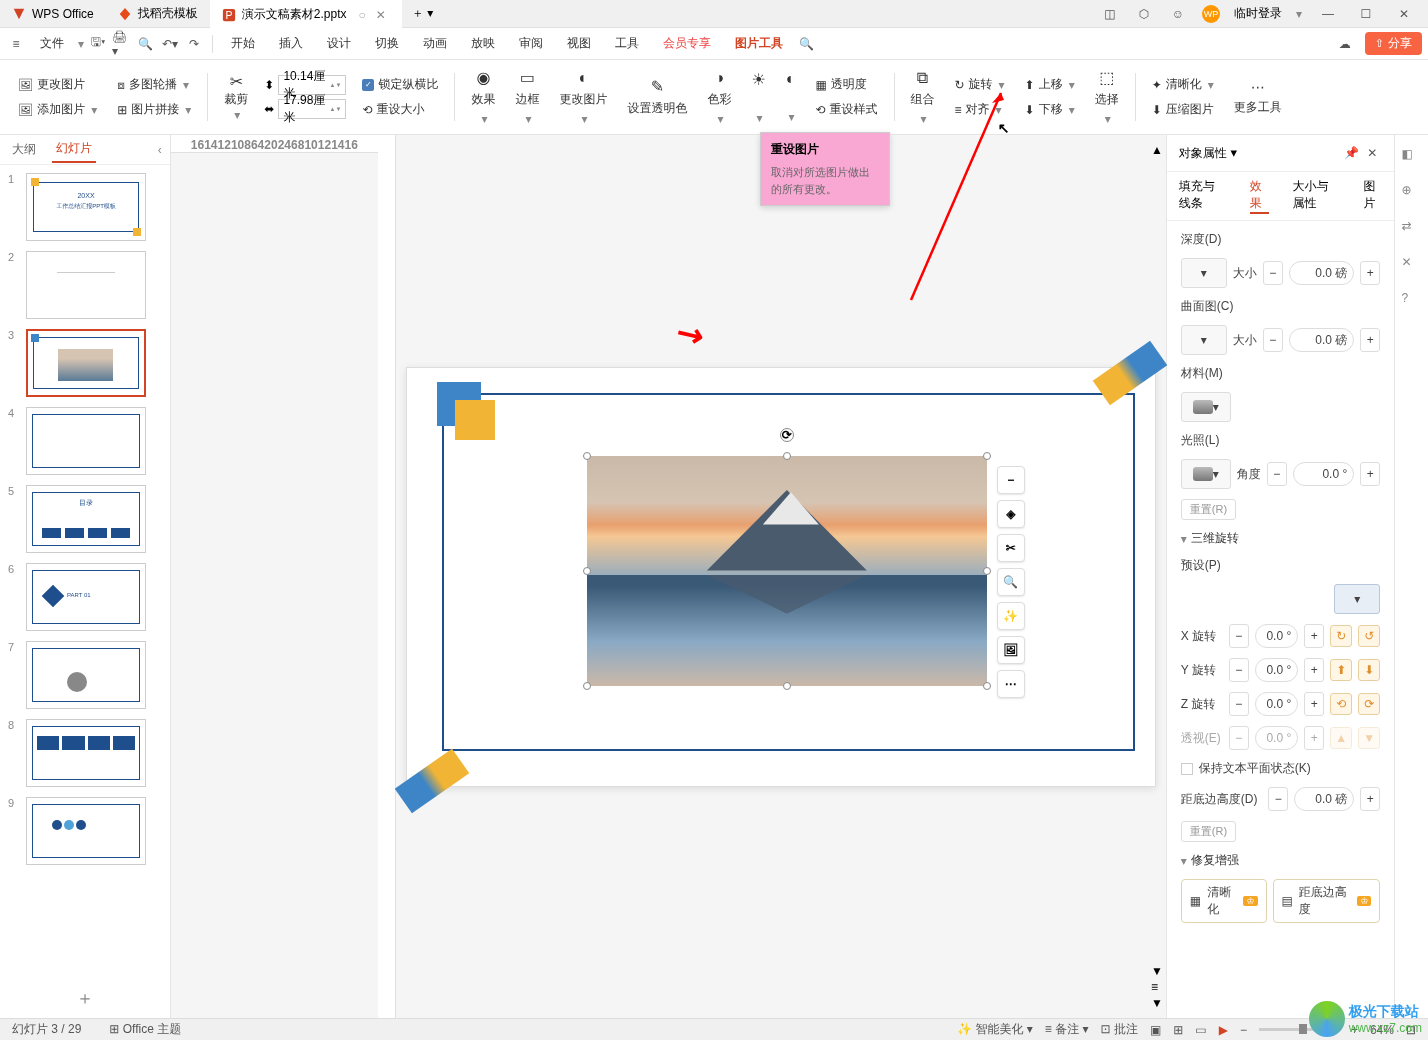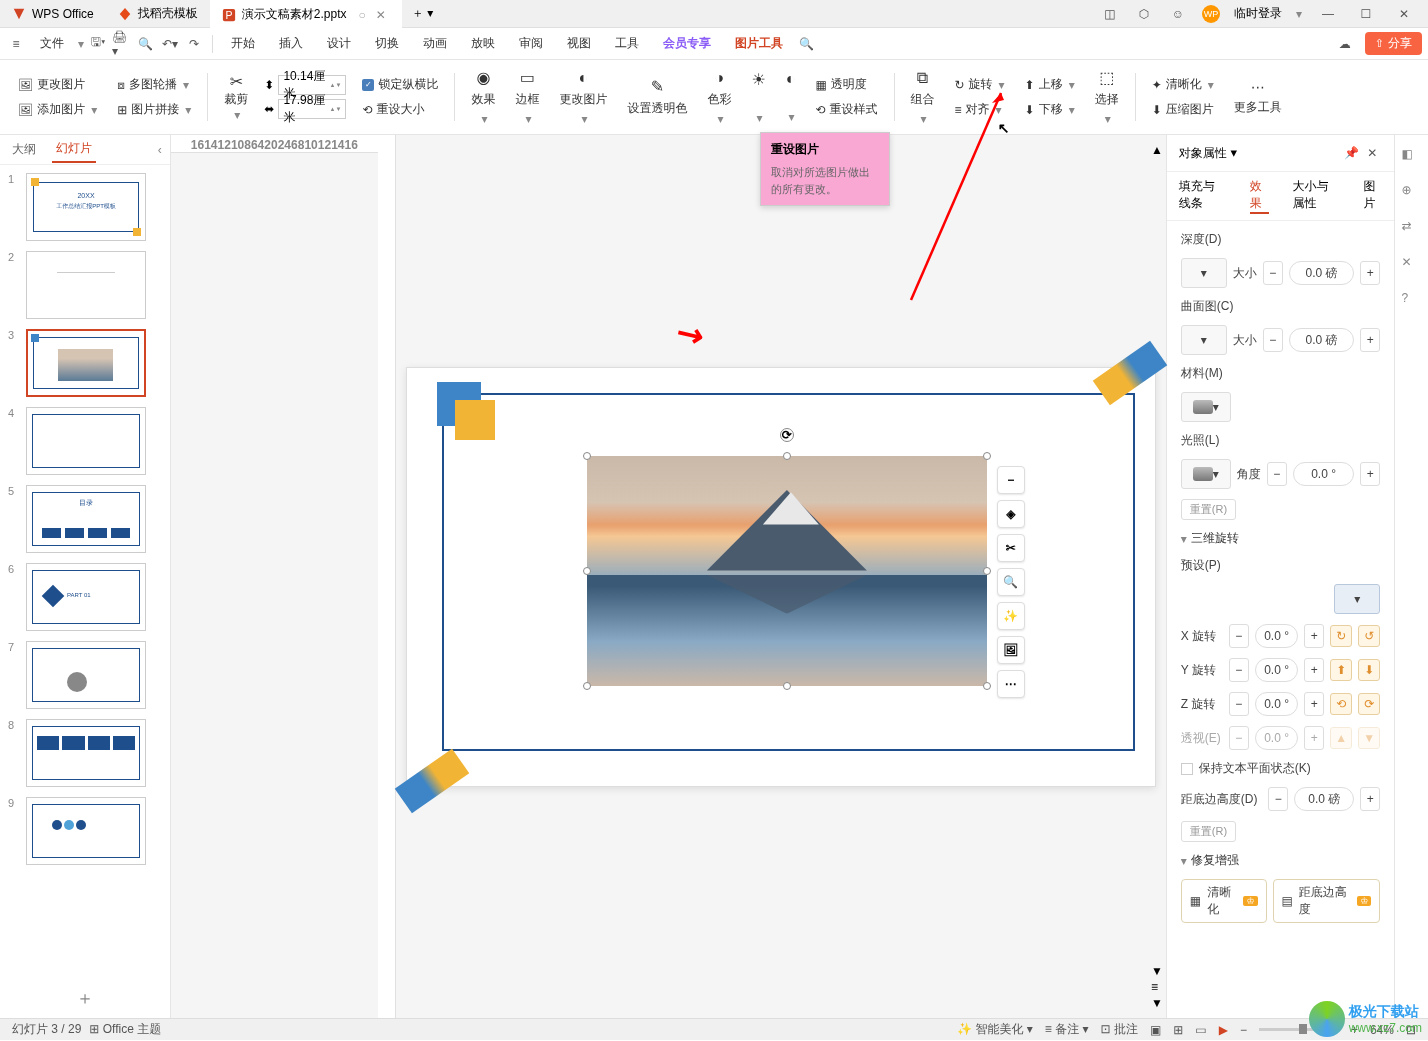--- a/index.html
+++ b/index.html
@@ -68,34 +68,34 @@
 .arrow-anno { position: absolute; color: #ff0000; font-size: 32px; }
 .notes { height: 28px; background: #fff; border-top: 1px solid #e5e5e5; padding: 4px 12px; color: #999; font-size: 12px; }
 
 .props { width: 230px; background: #fff; border-left: 1px solid #e5e5e5; display: flex; flex-direction: column; }
 .props-head { display: flex; align-items: center; padding: 8px 12px; border-bottom: 1px solid #eee; }
 .props-title { flex: 1; font-size: 13px; }
 .props-tabs { display: flex; gap: 24px; padding: 6px 12px; border-bottom: 1px solid #eee; font-size: 12px; }
 .props-tab.active { color: #d14424; border-bottom: 2px solid #d14424; }
 .props-body { flex: 1; padding: 10px 14px; overflow-y: auto; display: flex; flex-direction: column; gap: 10px; font-size: 12px; color: #444; }
 .prop-row { display: flex; align-items: center; gap: 6px; }
-.prop-input { flex:1; border: 1px solid #ddd; height: 24px; display: flex; align-items: center; justify-content: center; padding: 8px 6px; border-radius: 12px; font-size: 11px; background:#fff; }
+.prop-input { flex:1; border: 1px solid #ddd; height: 24px; display: flex; align-items: center; justify-content: flex-end; padding: 8px 6px; border-radius: 12px; font-size: 11px; background:#fff; }
 .prop-box { width: 46px; height: 30px; border: 1px solid #ddd; border-radius: 3px; display: flex; align-items: center; justify-content: center; background:#f8f8f8; }
 .spin-btn { width: 20px; height: 24px; border: 1px solid #ddd; display: flex; align-items: center; justify-content: center; border-radius:3px; }
 .sec-head { display: flex; align-items: center; gap: 4px; color: #333; }
 .sec-head::before { content: '▾'; color: #888; }
 .reset-btn { border: 1px solid #ddd; padding: 2px 8px; border-radius: 3px; width: fit-content; font-size: 11px; color: #999; }
 .vip-card { border: 1px solid #e0d4b0; border-radius: 4px; padding: 4px 8px; display: flex; align-items: center; gap: 6px; font-size: 11px; }
 .vip-crown { background: #f5a623; color: #fff; border-radius: 2px; padding: 0 3px; font-size: 9px; }
 .rot-btn { width: 22px; height: 22px; border:1px solid #e8cfa0; border-radius:3px; background:#fff6e6; display:flex; align-items:center; justify-content:center; color:#e08f2e; }
 
 .siderail { width: 34px; background: #fff; border-left: 1px solid #e5e5e5; display: flex; flex-direction: column; align-items: center; gap: 16px; padding-top: 12px; }
 .siderail .sr { color: #888; width: 20px; height: 20px; }
 
-.statusbar { height: 22px; background: #f0f0f0; border-top: 1px solid #ddd; display: flex; align-items: center; padding: 0 12px; gap: 8px; color: #555; font-size: 11px; }
+.statusbar { height: 22px; background: #f0f0f0; border-top: 1px solid #ddd; display: flex; align-items: center; padding: 0 12px; gap: 28px; color: #555; font-size: 11px; }
 .statusbar .right { margin-left: auto; display: flex; align-items: center; gap: 12px; }
 .zoom-slider { width: 80px; height: 3px; background: #ccc; position: relative; }
 .zoom-thumb { width: 8px; height: 10px; background: #888; position: absolute; top: -4px; left: 50%; }
 
 .tooltip-box { position: absolute; top: 132px; left: 760px; width: 130px; background: #f9a8d4; border: 1px solid #ccc; box-shadow: 0 2px 6px rgba(0,0,0,0.15); padding: 8px 10px; z-index: 100; }
 .tooltip-title { font-weight: bold; margin-bottom: 6px; }
 .tooltip-desc { color: #666; font-size: 11px; line-height: 1.5; }
 
 .watermark { position: absolute; bottom: 4px; right: 6px; display: flex; align-items: center; gap: 4px; z-index: 200; }
 .wm-logo { width: 36px; height: 36px; border-radius: 50%; background: conic-gradient(#7ed321, #4aa3f0, #7ed321); }
@@ -154,21 +154,21 @@
   <div class="sep"></div>
   <span class="m-item">开始</span>
   <span class="m-item">插入</span>
   <span class="m-item">设计</span>
   <span class="m-item">切换</span>
   <span class="m-item">动画</span>
   <span class="m-item">放映</span>
   <span class="m-item">审阅</span>
   <span class="m-item">视图</span>
   <span class="m-item">工具</span>
-  <span class="m-item" style="color:#8b5cf6;font-weight:bold;">会员专享</span>
+  <span class="m-item" style="color:#ef4444;">会员专享</span>
   <span class="m-item active">图片工具</span>
   <span class="icon-btn">🔍</span>
   <div class="menubar-right">
     <span class="icon-btn">☁</span>
     <span class="share-btn">⇧ <span>分享</span></span>
   </div>
 </div>
 
 <div class="ribbon">
   <div class="rgroup">

